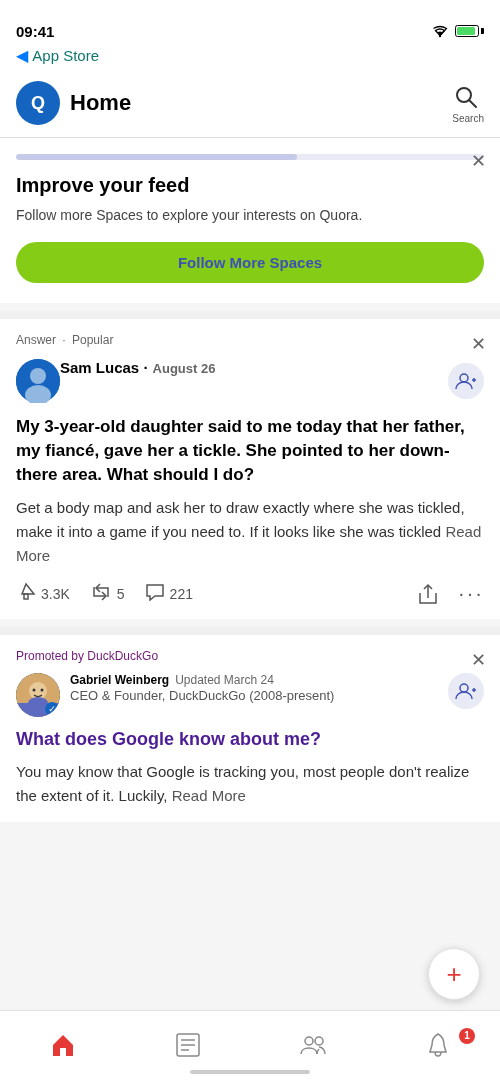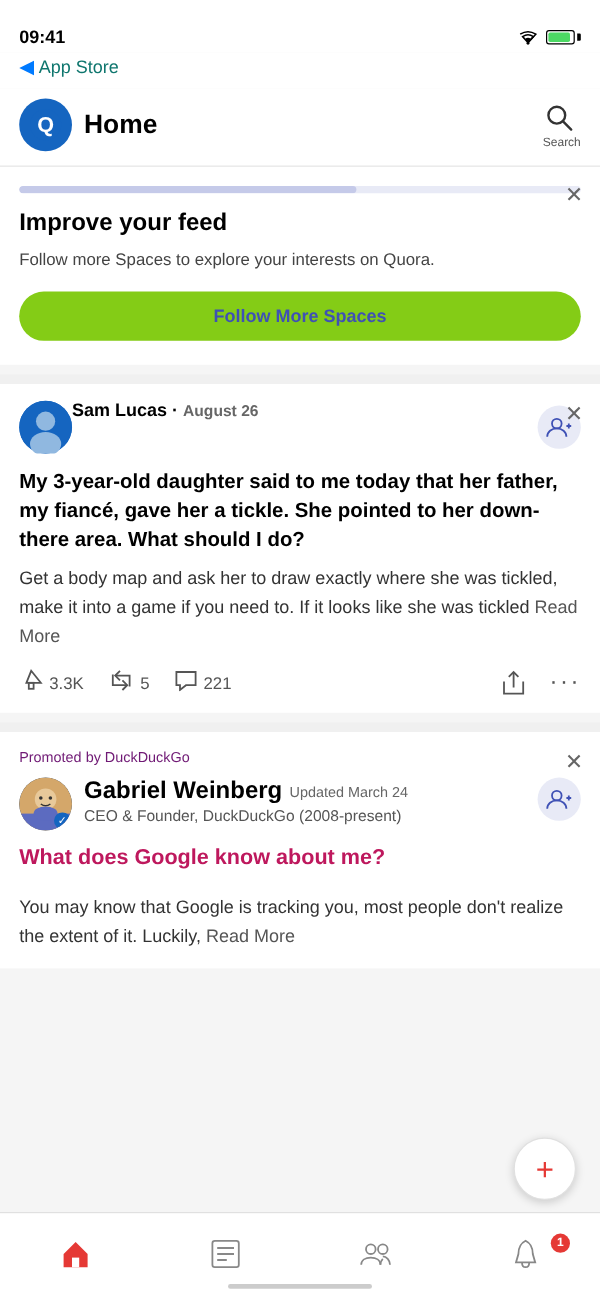--- a/index.html
+++ b/index.html
@@ -369,38 +369,38 @@
       border-radius: 50%;
       width: 14px;
       height: 14px;
       display: flex;
       align-items: center;
       justify-content: center;
       color: white;
       font-size: 9px;
     }
     .promoted-name {
-      font-size: 20px;
+      font-size: 12px;
       font-weight: 600;
       color: #000;
     }
     .promoted-date {
       font-size: 12px;
       color: #666;
     }
     .promoted-role {
       font-size: 13px;
       color: #555;
       line-height: 1.4;
     }
     .promoted-question {
       font-size: 18px;
       font-weight: 700;
-      color: #be185d;
-      margin-bottom: 20px;
+      color: #4c1d95;
+      margin-bottom: 10px;
     }
     .promoted-text {
       font-size: 15px;
       color: #333;
       line-height: 1.6;
     }
 
     
     .fab {
       position: fixed;
@@ -536,20 +536,25 @@
     </div>
     <button class="close-btn">✕</button>
     <div class="improve-title">Improve your feed</div>
     <div class="improve-desc">Follow more Spaces to explore your interests on Quora.</div>
     <button class="follow-btn">Follow More Spaces</button>
   </div>
 
   <div class="section-divider"></div>
 
   <div class="card answer-card">
+    <div class="answer-meta">
+      <span class="answer-badge">Answer</span>
+      <span class="answer-dot">·</span>
+      <span class="answer-tag">Popular</span>
+    </div>
     <button class="answer-close">✕</button>
     <div class="author-row">
       <div class="author-left">
         <div class="avatar">
           <svg width="44" height="44" viewBox="0 0 44 44">
             <circle cx="22" cy="22" r="22" fill="#1565c0"></circle>
             <circle cx="22" cy="17" r="8" fill="#90b8e0"></circle>
             <ellipse cx="22" cy="36" rx="13" ry="10" fill="#90b8e0"></ellipse>
           </svg>
         </div>

